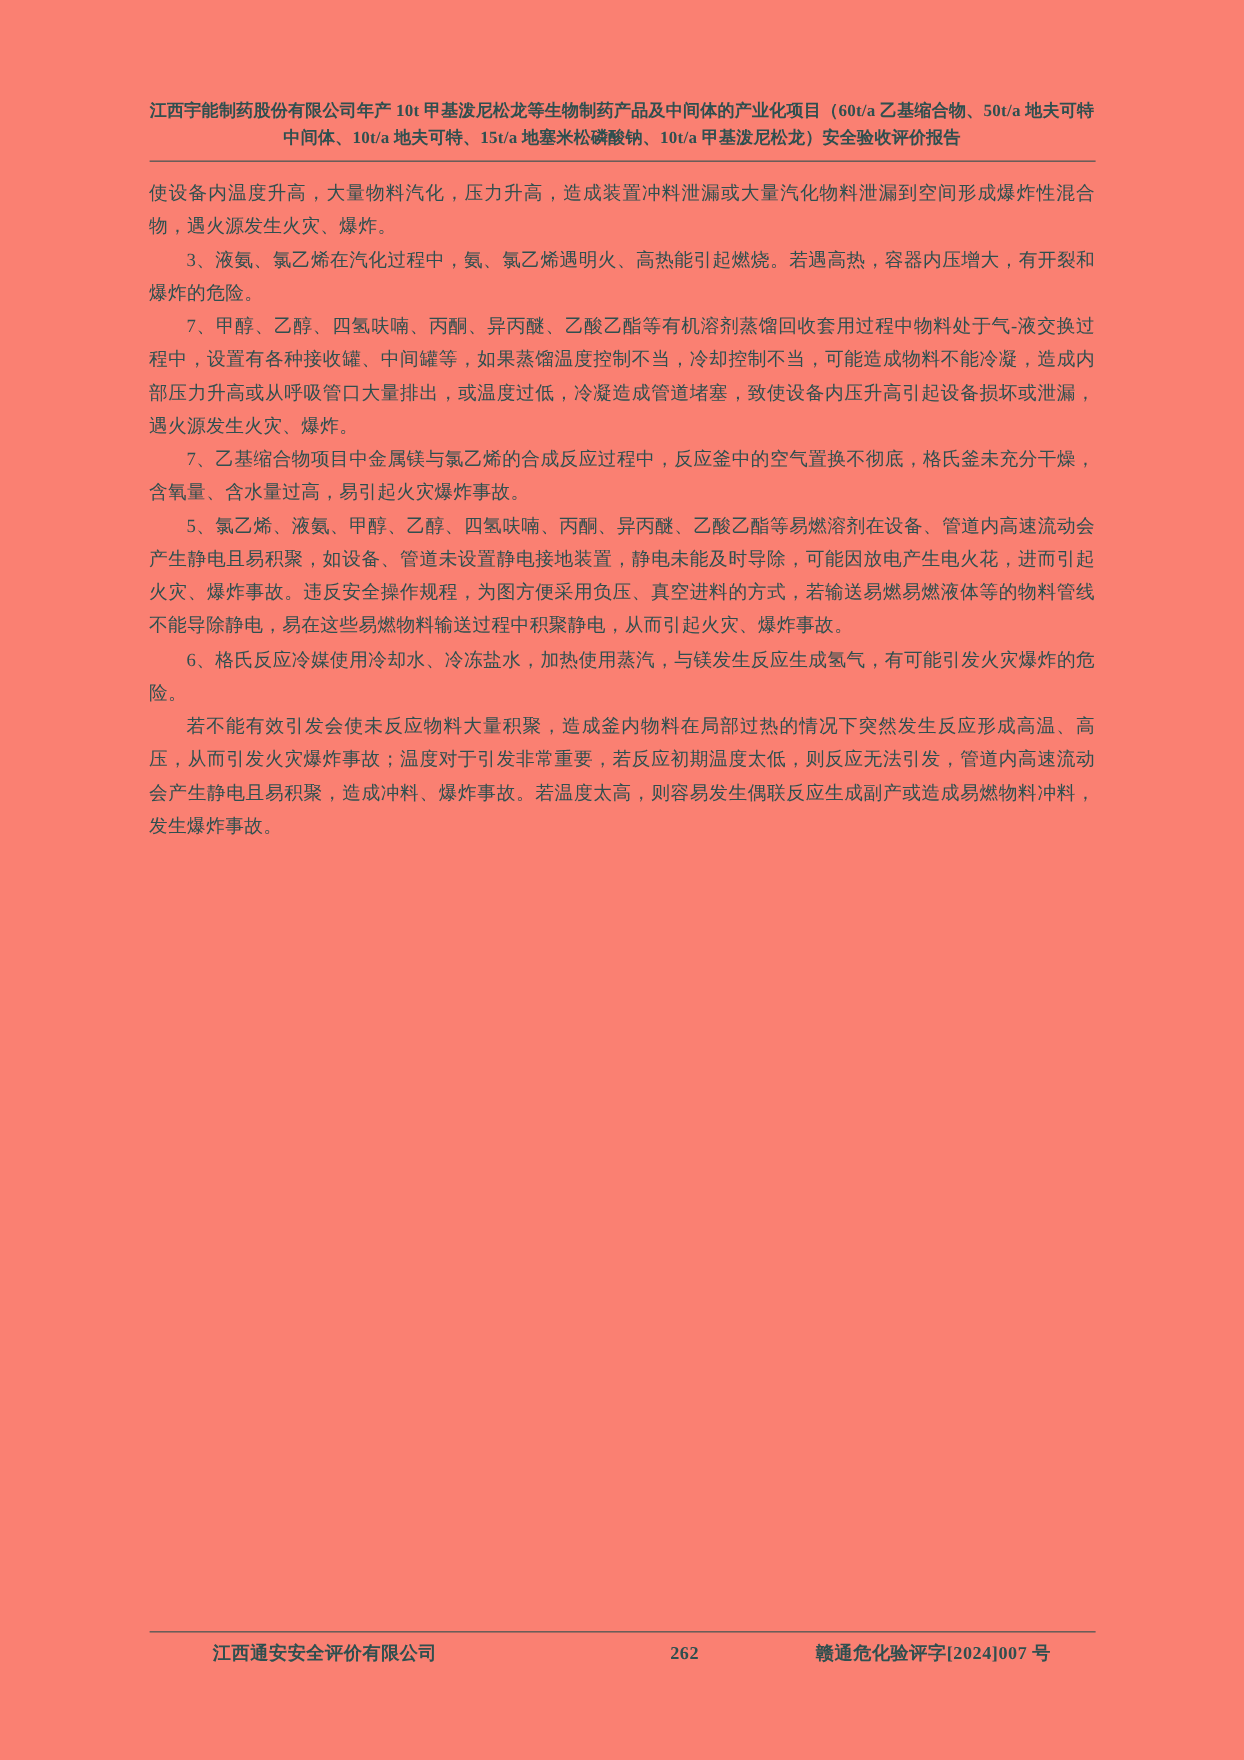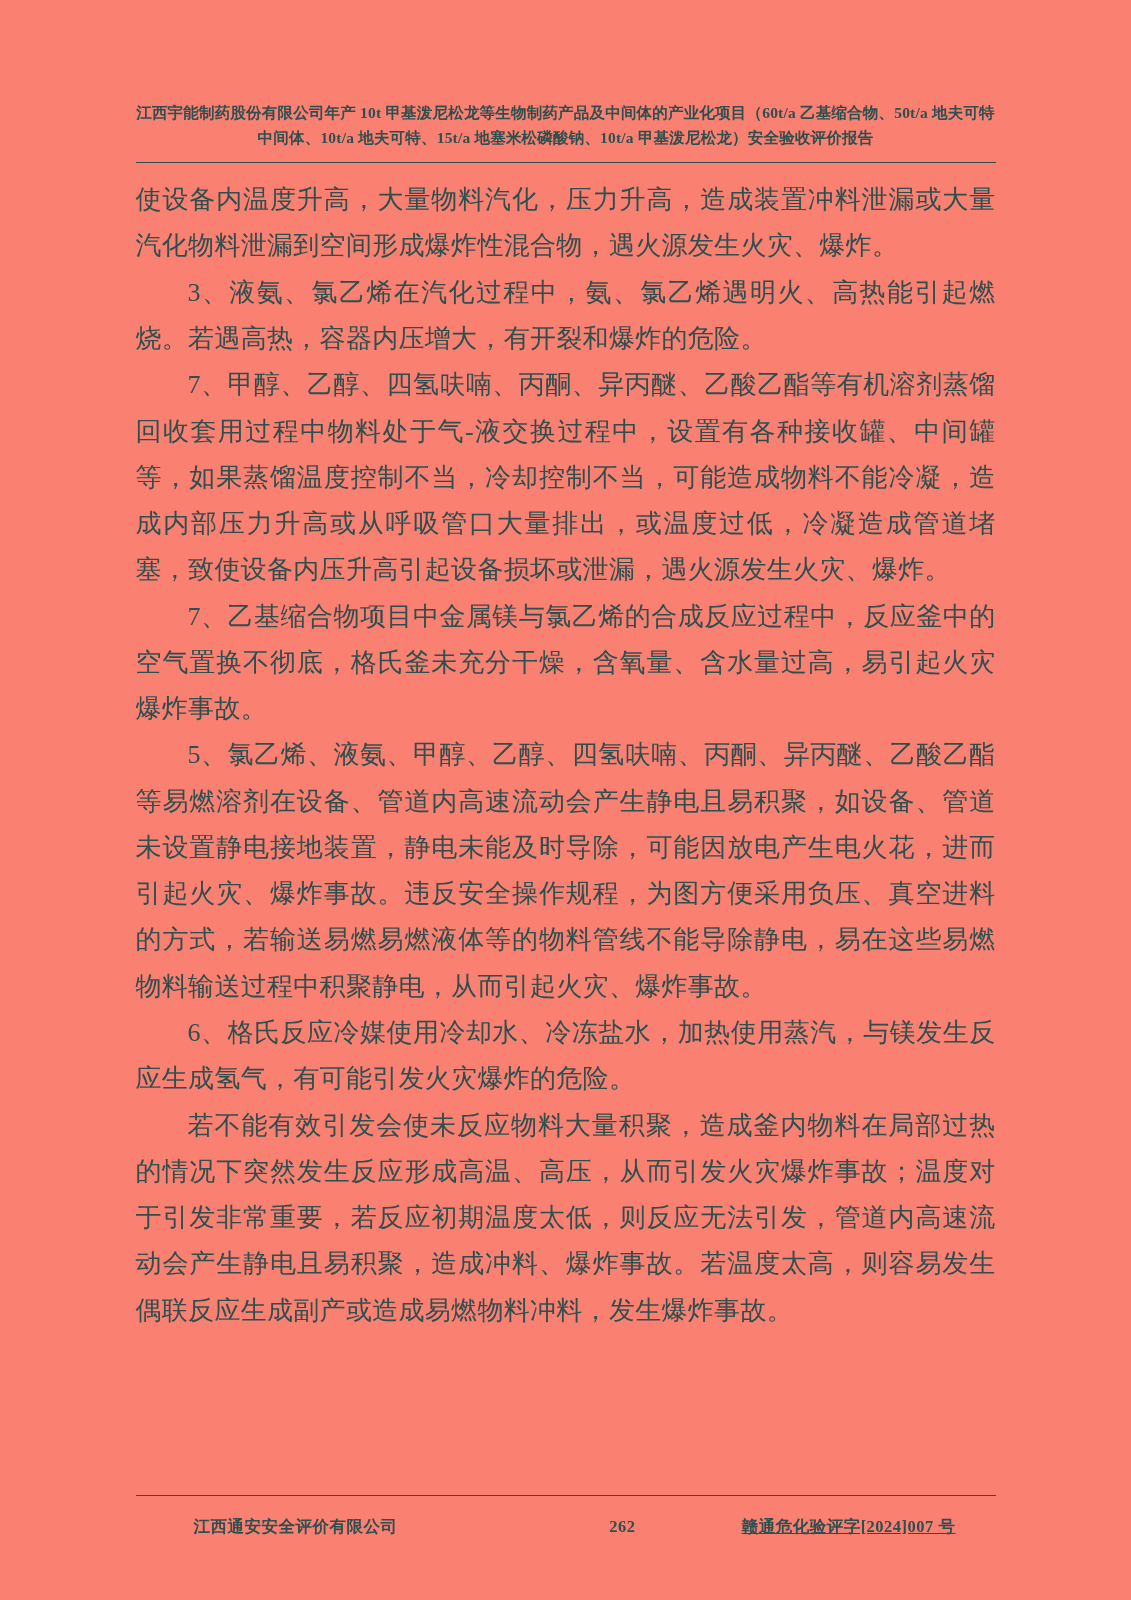--- a/index.html
+++ b/index.html
@@ -16,39 +16,39 @@
   }
   .page {
     position: relative;
     width: 1131px;
     height: 1600px;
     box-sizing: border-box;
     padding: 0;
   }
   .header {
     width: 860px;
-    margin: 12px auto;
+    margin: 0 auto;
     padding-top: 88px;
     text-align: center;
     font-size: 15.5px;
     line-height: 1.62;
     font-weight: bold;
     letter-spacing: 0.2px;
     color: #2f4f4f;
   }
   .header-rule {
     width: 860px;
     margin: 8px auto 0 auto;
     border-bottom: 1.6px solid #2f4f4f;
   }
   .body-text {
     width: 860px;
     margin: 0 auto;
     padding-top: 14px;
-    font-size: 26px;
+    font-size: 17px;
     line-height: 1.78;
     text-align: justify;
     text-justify: inter-ideograph;
     letter-spacing: 0.3px;
   }
   .body-text p {
     margin: 0;
   }
   .indent {
     text-indent: 2em;
@@ -60,31 +60,31 @@
     position: absolute;
     left: 0; right: 0;
     top: 1483px;
   }
   .footer {
     position: absolute;
     top: 1492px;
     left: 0;
     right: 0;
     width: 860px;
-    margin: 12px auto;
+    margin: 0 auto;
     display: flex;
     justify-content: space-between;
     align-items: center;
     font-size: 16.5px;
     font-weight: bold;
     letter-spacing: 0.5px;
   }
   .footer .left { width: 300px; text-align: left; padding-left: 58px; box-sizing: border-box;}
   .footer .center { width: 160px; text-align: right; }
-  .footer .right { width: 320px; text-align: right; padding-right: 40px; box-sizing: border-box; text-decoration: underline;}
+  .footer .right { width: 320px; text-align: right; padding-right: 40px; box-sizing: border-box;}
 </style>
 </head>
 <body>
 
 <div class="page">
 
   <div class="header">
     <span>江西宇能制药股份有限公司年产 10t 甲基泼尼松龙等生物制药产品及中间体的产业化项目（60t/a 乙基缩合物、50t/a 地夫可特中间体、10t/a 地夫可特、15t/a 地塞米松磷酸钠、10t/a 甲基泼尼松龙）安全验收评价报告</span>
   </div>
   <div class="header-rule"></div>

